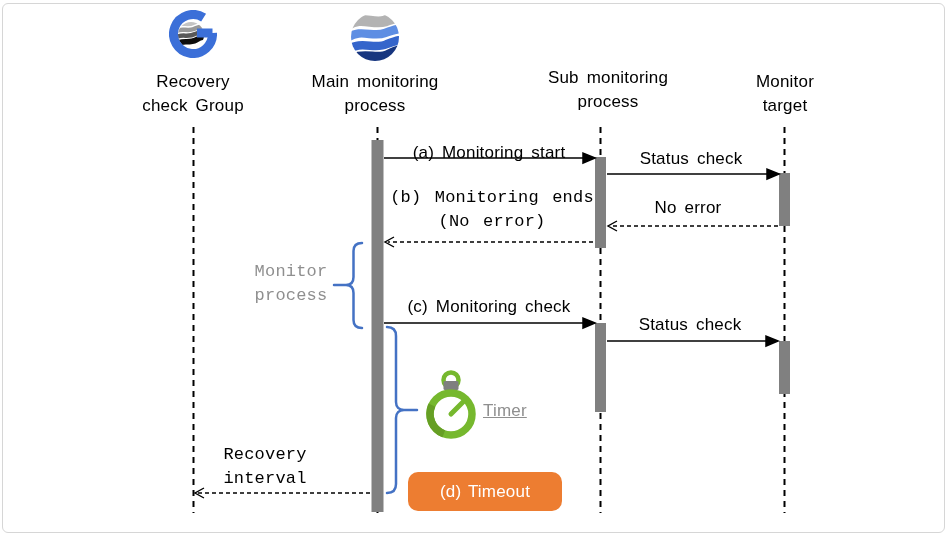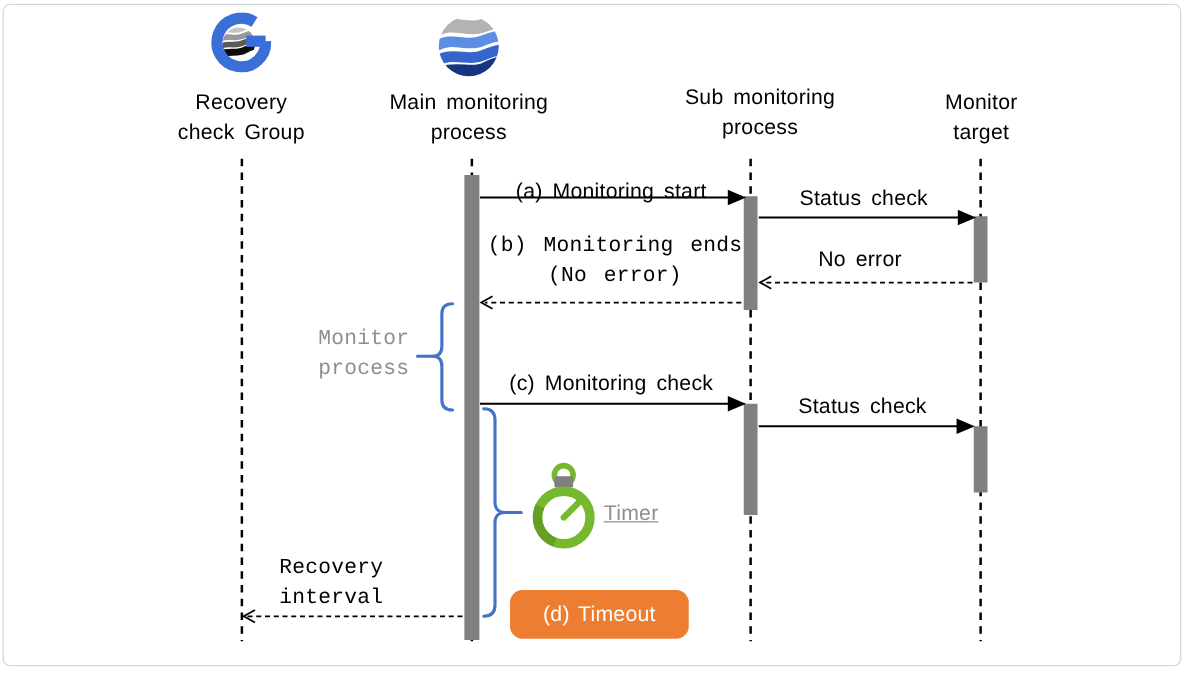--- a/index.html
+++ b/index.html
@@ -7,21 +7,21 @@
          font-family:"Liberation Sans",sans-serif;color:#000;}
   .card{position:absolute;left:2px;top:3px;width:941px;height:528px;
         border:1.5px solid var(--border_gray);border-radius:6px;background:#fff;}
   svg.layer{position:absolute;left:0;top:0;}
   .lbl{position:absolute;white-space:nowrap;font-size:17px;line-height:22px;
        letter-spacing:.2px;word-spacing:3px;transform:translateX(-50%);text-align:center;}
   .hdr{line-height:24px;}
   .two{line-height:24px;font-family:Liberation Mono, monospace;}
   .muted{color:var(--muted_gray);}
   .timer-lbl{transform:none;color:var(--muted_gray);}
-  .badge{position:absolute;left:408px;top:472px;width:143px;height:39px;
+  .badge{position:absolute;left:408px;top:472px;width:154px;height:39px;
          background:var(--timeout_bg);border-radius:10px;color:#fff;
          display:flex;align-items:center;justify-content:center;
          font-size:17px;letter-spacing:.2px;word-spacing:2px;}
   .icon{position:absolute;}
 </style>
 </head>
 <body>
 
 <div id="stage">
   <div class="card"></div>

